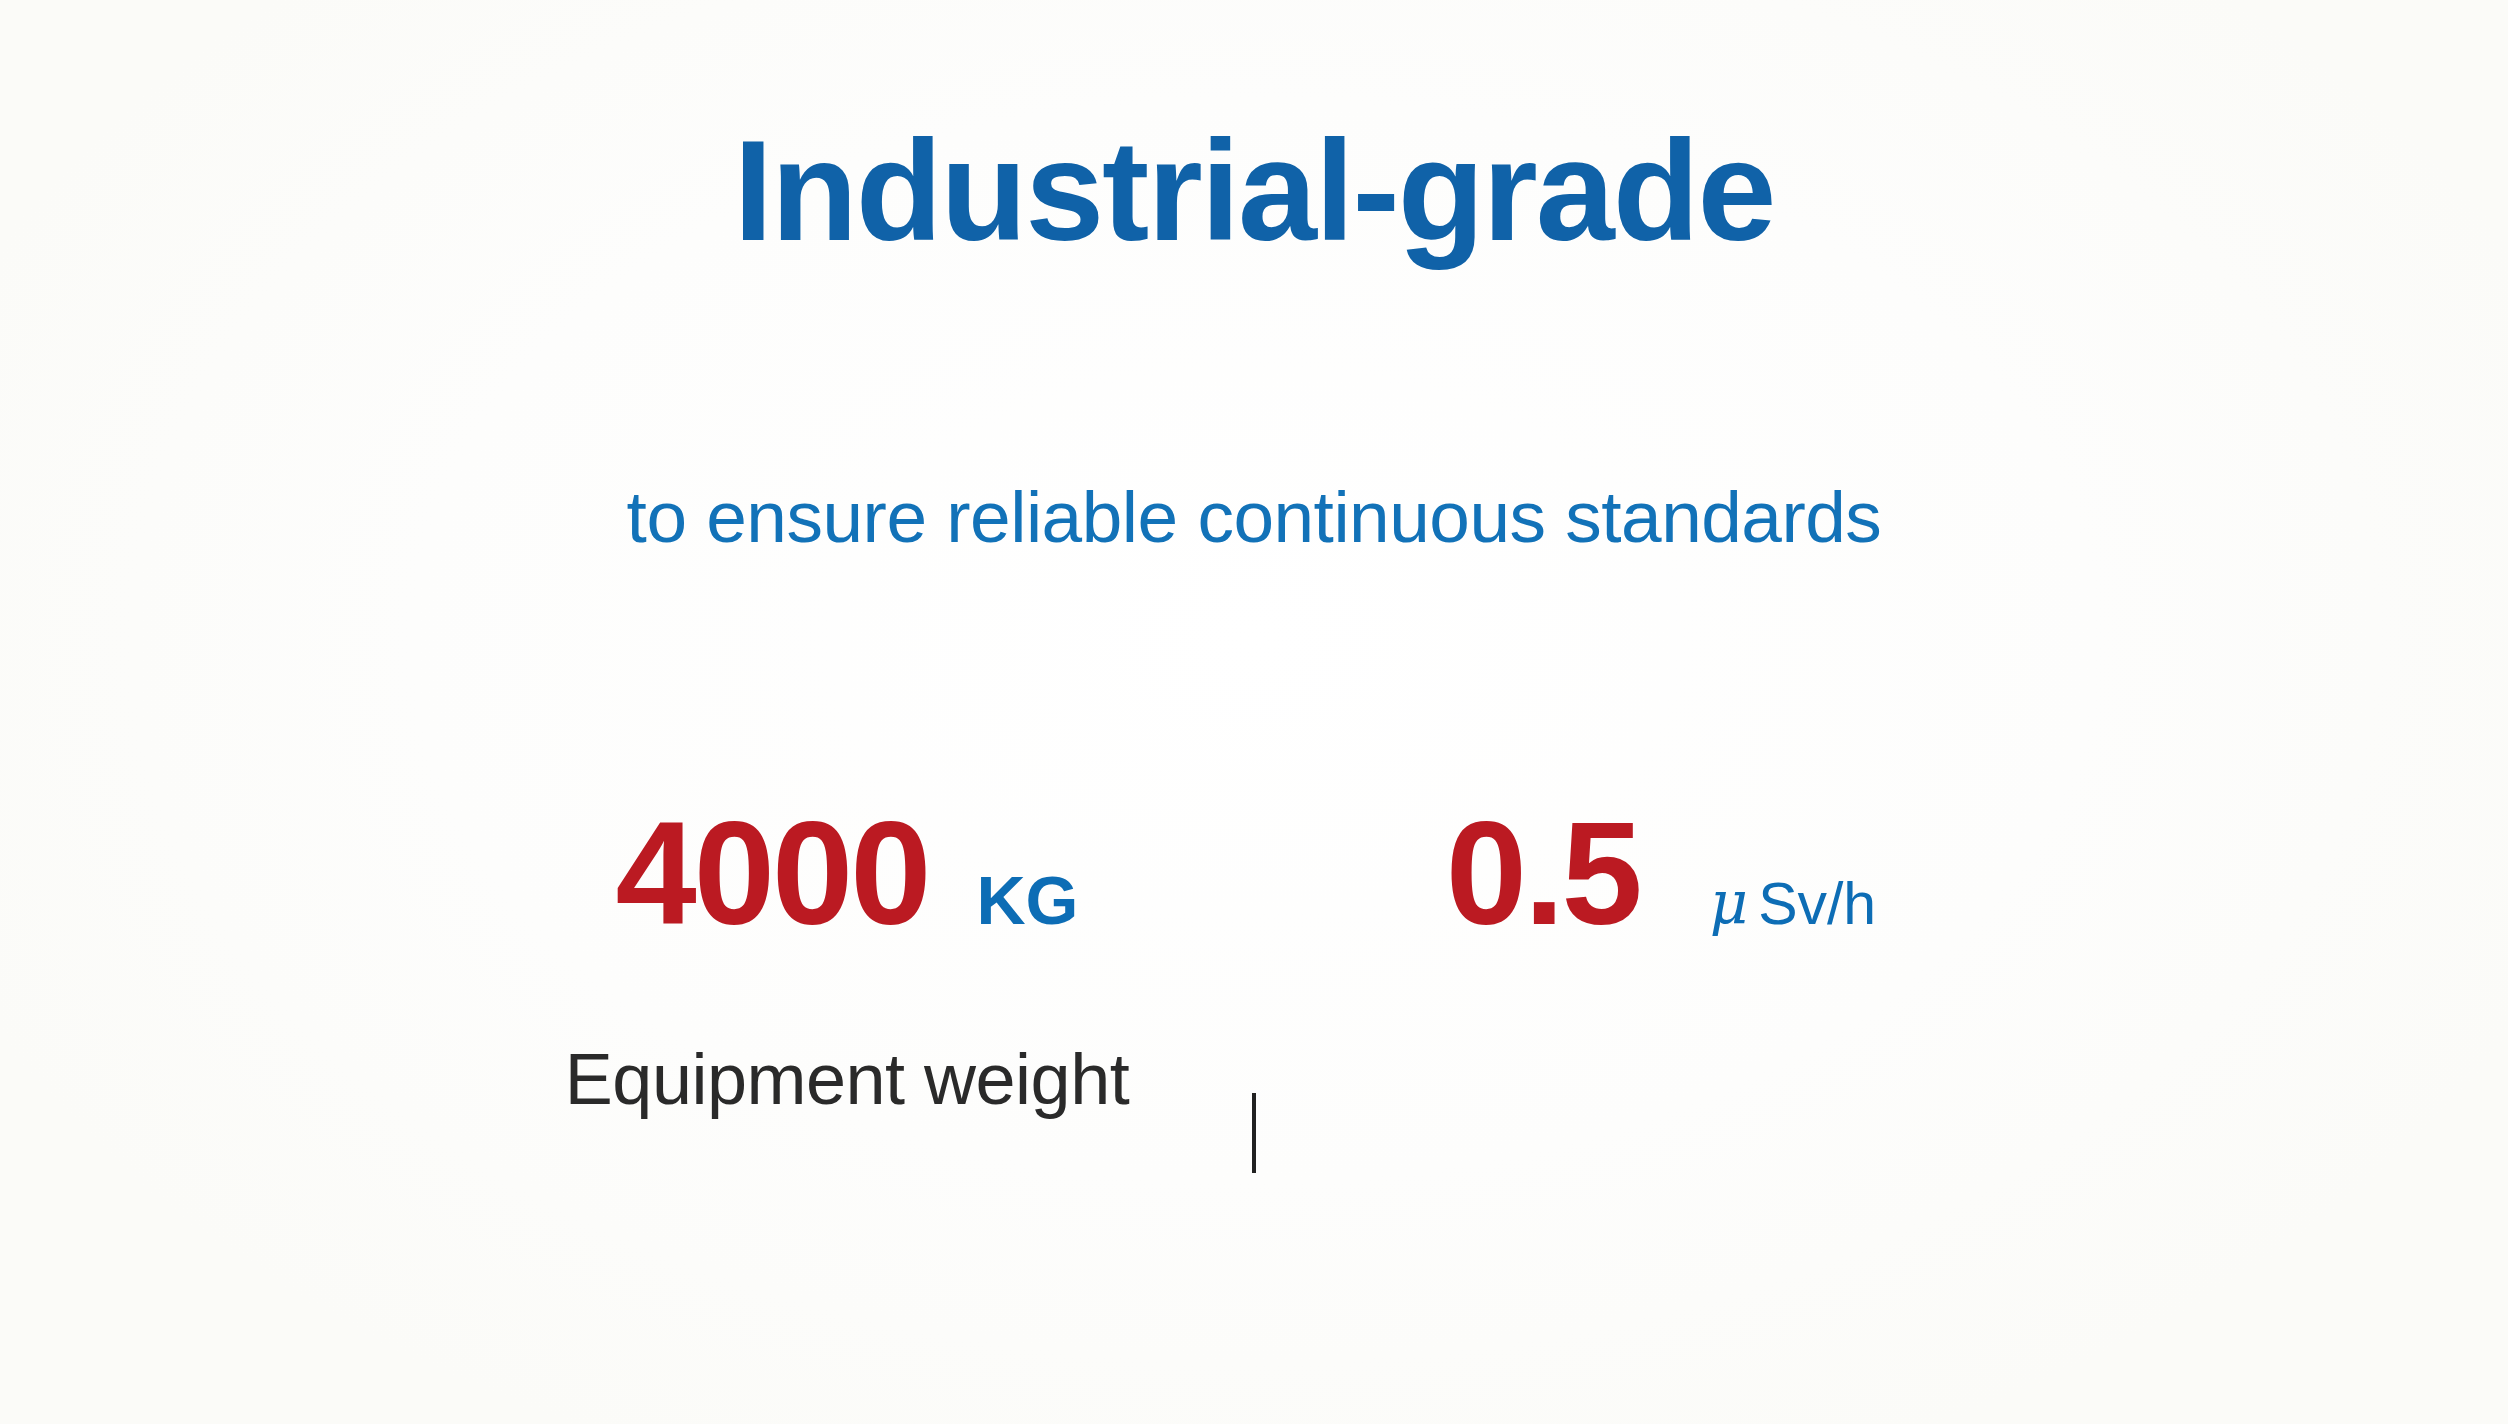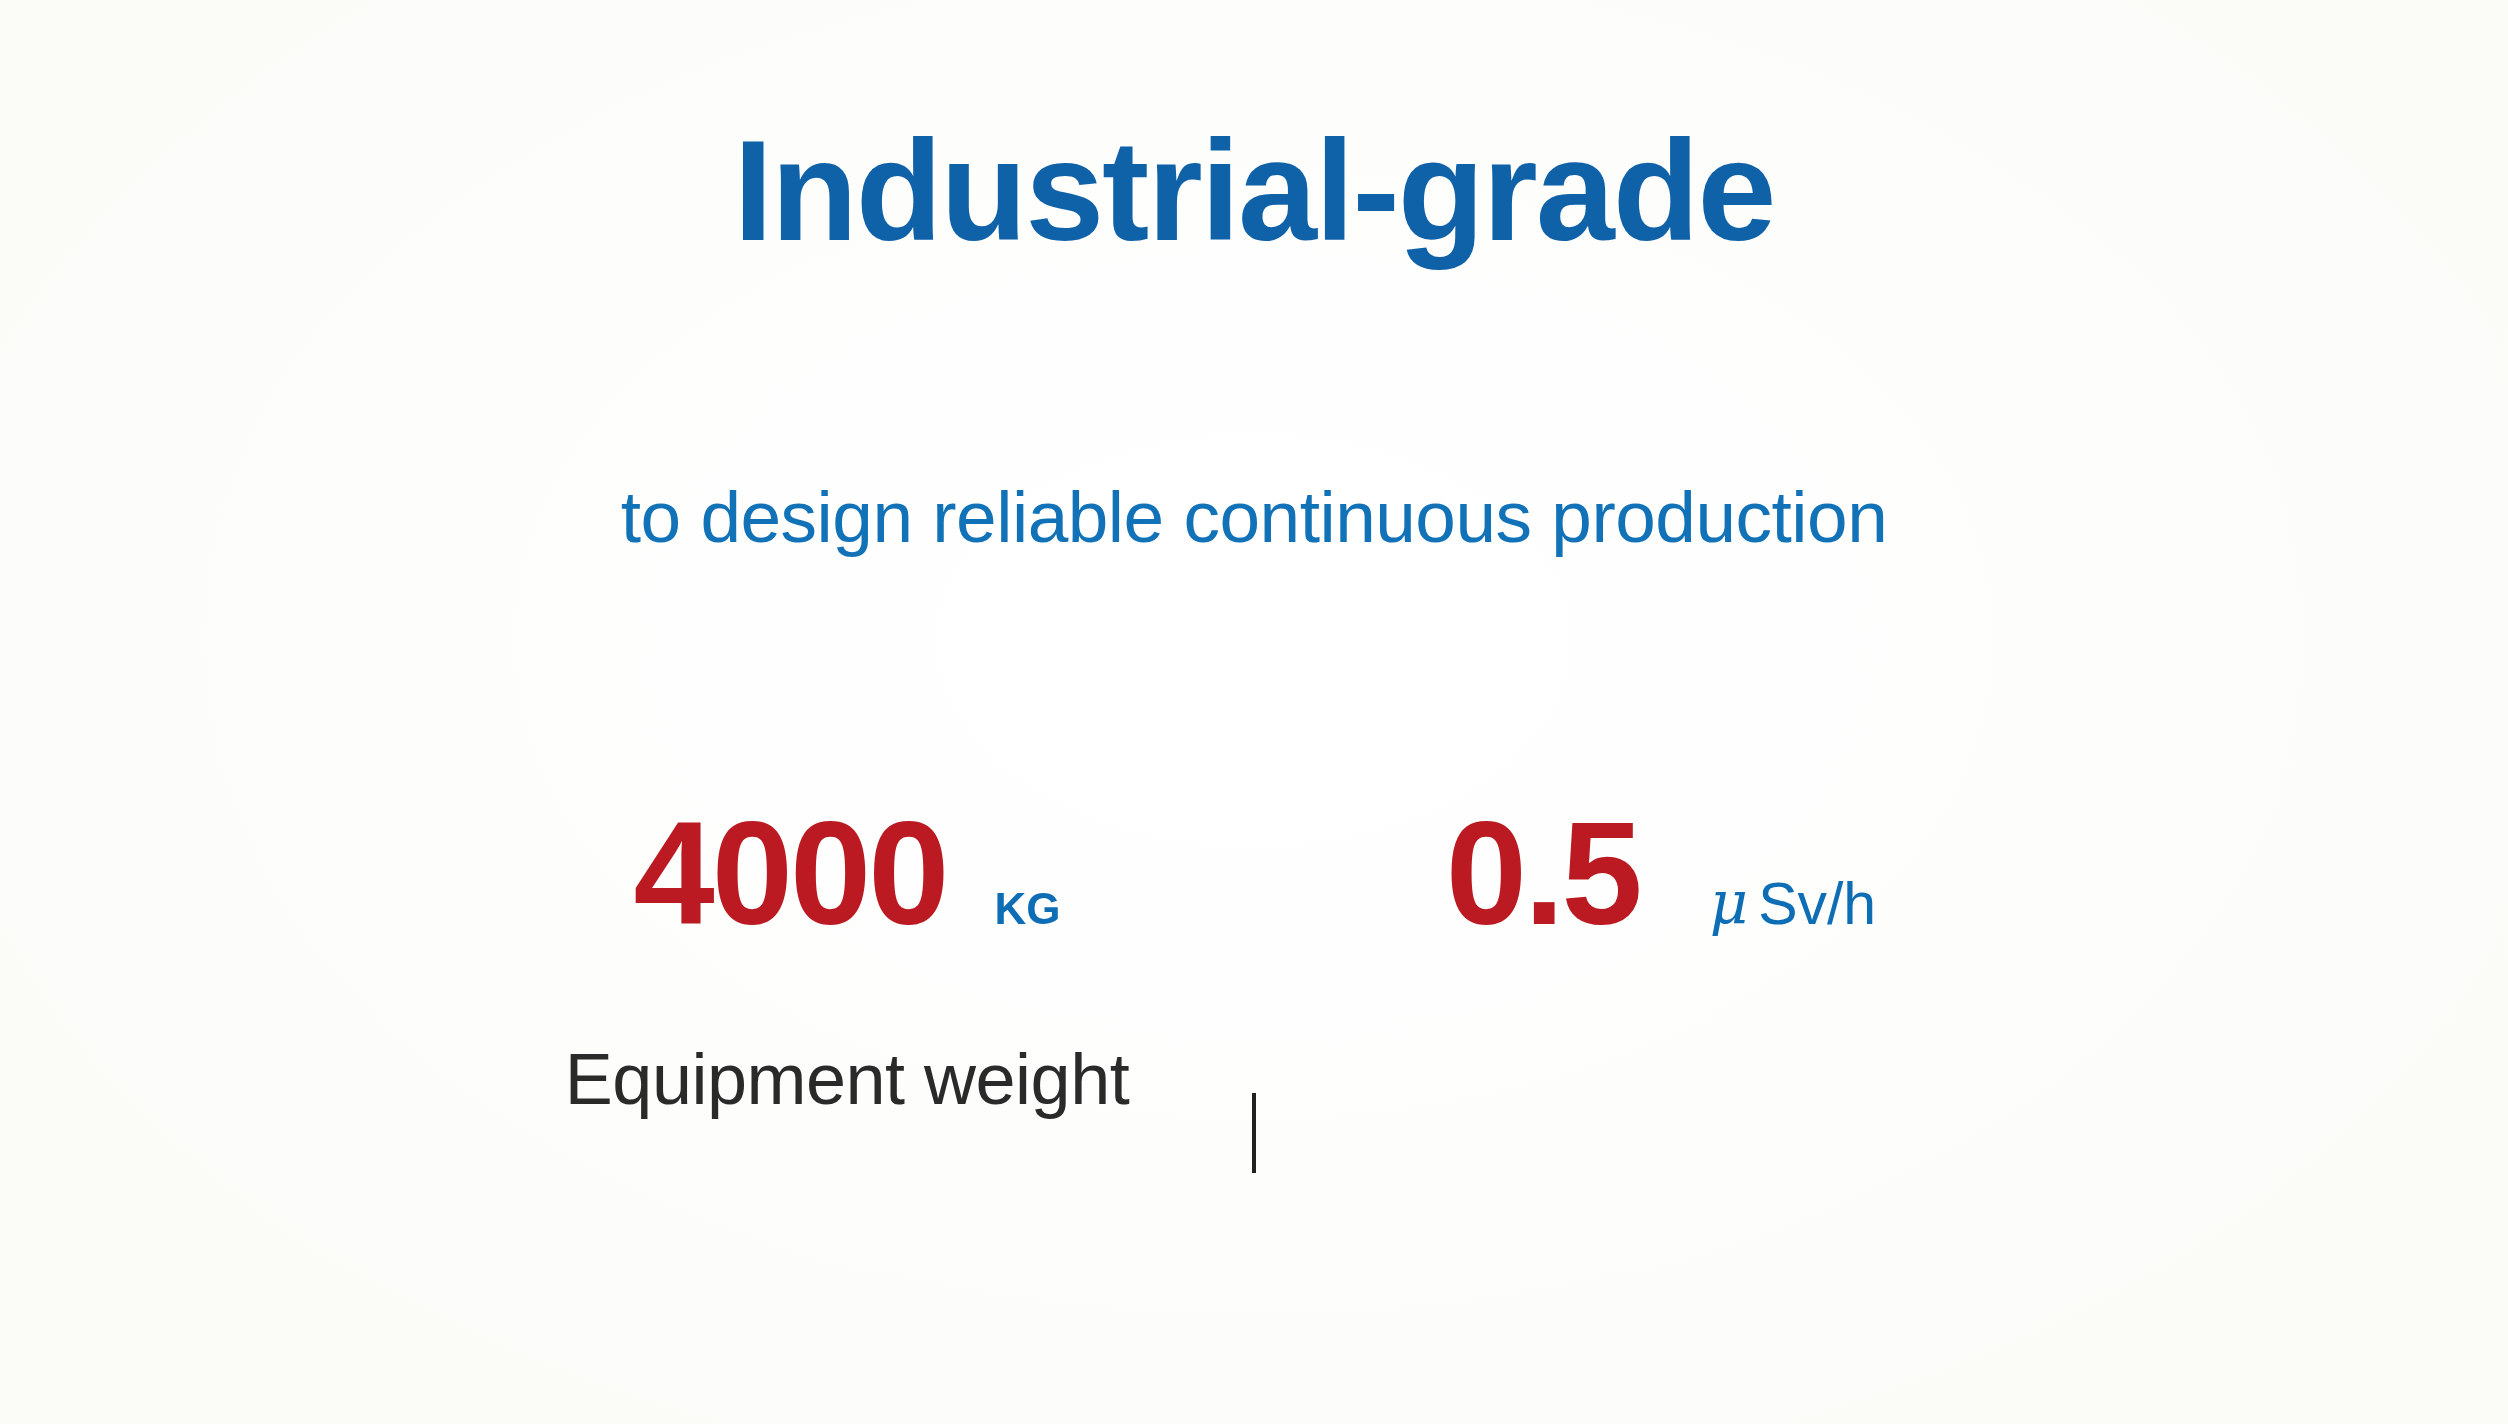--- a/index.html
+++ b/index.html
@@ -85,21 +85,21 @@
   .stat-number {
     color: #bb1a22;
     font-weight: 700;
     font-size: 146px;
     letter-spacing: -3px;
     line-height: 1;
   }
   .stat-unit {
     color: #0d6db5;
     font-weight: 700;
-    font-size: 44px;
+    font-size: 68px;
     letter-spacing: 0px;
     line-height: 1;
     margin-left: 4px;
   }
   .stat-unit.wide {
     font-weight: 400;
     font-size: 59px;
     margin-left: 26px;
   }
   .stat-unit .mu {
@@ -131,21 +131,21 @@
 </style>
 </head>
 <body>
 
 <div class="slide">
 
   <h1 class="headline">
     <span class="hl-line">Industrial-grade</span>
   </h1>
 
-  <p class="subtitle">to design reliable continuous production</p>
+  <p class="subtitle">to ensure reliable continuous standards</p>
 
   <div class="stats">
 
     <div class="stat stat-left">
       <div class="stat-value">
         <span class="stat-number">4000</span>
         <span class="stat-unit">KG</span>
       </div>
       <div class="stat-caption">Equipment weight</div>
     </div>

